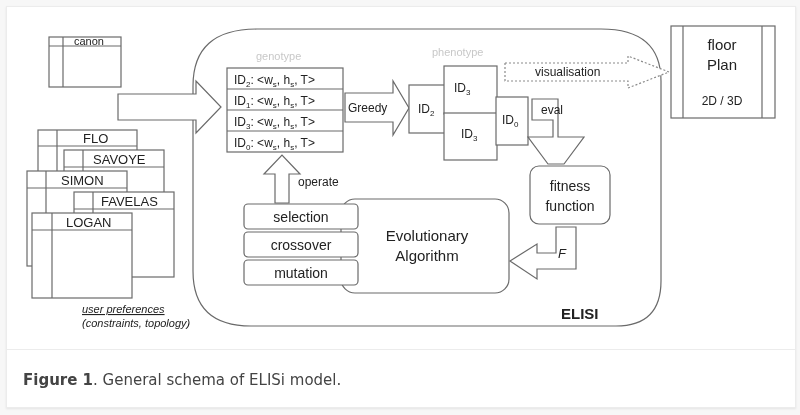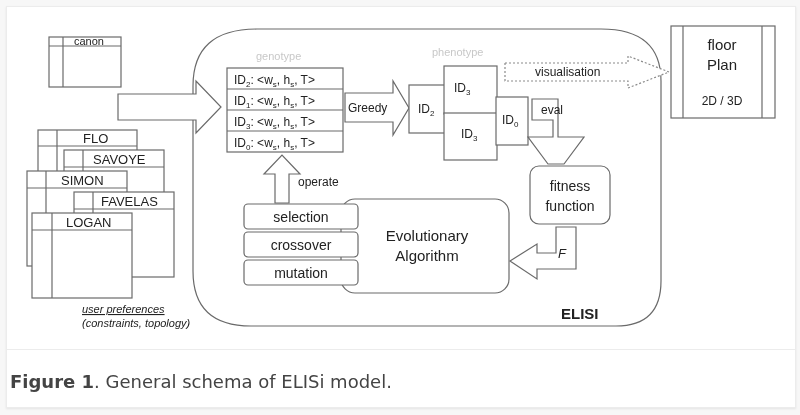--- a/index.html
+++ b/index.html
@@ -1,20 +1,20 @@
 <!DOCTYPE html>
 <html><head>
 <meta charset="utf-8">
 <style>
   html, body { margin: 0; padding: 0; background: #f7f7f7; }
   body { width: 800px; height: 415px; position: relative; overflow: hidden; font-family: "Liberation Sans", sans-serif; }
   .card { position: absolute; left: 6px; top: 6px; width: 788px; height: 400px; background: #fff; border: 1px solid #ececec; box-shadow: 0 1px 2px rgba(0,0,0,0.08); }
   .figure { position: absolute; left: 0; top: 0; width: 788px; height: 340px; }
   .divider { position: absolute; left: 0; top: 342px; width: 788px; height: 1px; background: #ececec; }
-  .caption { position: absolute; left: 3px; top: 364px; font-family: "DejaVu Sans", sans-serif; font-size: 18px; color: #444; }
+  .caption { position: absolute; left: 16px; top: 364px; font-family: "DejaVu Sans", sans-serif; font-size: 15px; color: #444; }
   .caption b { font-weight: bold; color: #444; }
   svg text { font-family: "Liberation Sans", sans-serif; fill: #222; }
   .ln { stroke: #6a6a6a; fill: #fff; stroke-width: 1.2; }
   .lnn { stroke: #6a6a6a; fill: none; stroke-width: 1.2; }
 </style>
 </head>
 <body>
 
 <div class="card">
   <svg class="figure" width="788" height="340" viewBox="6 6 788 340">

